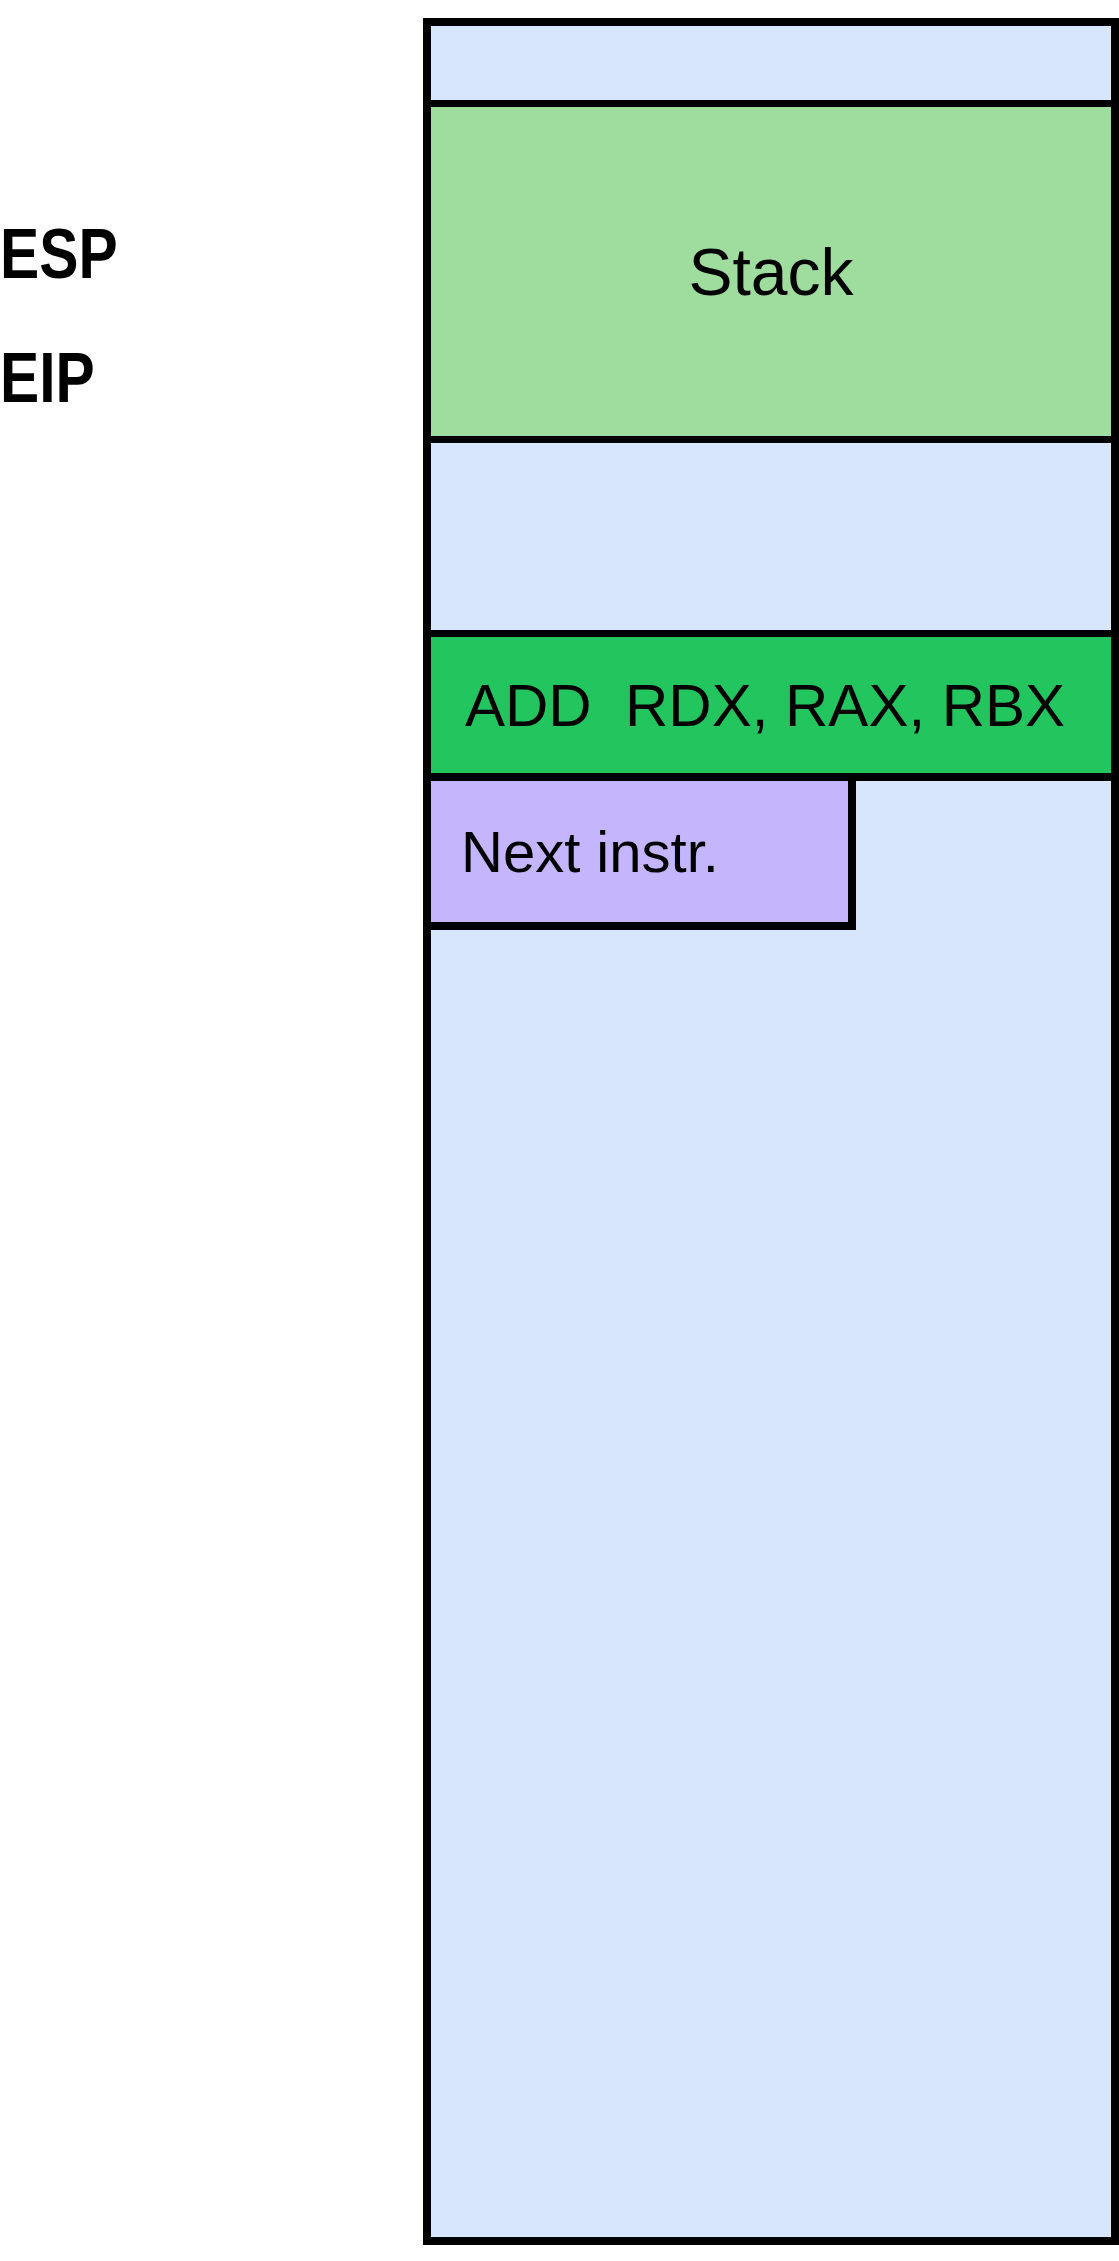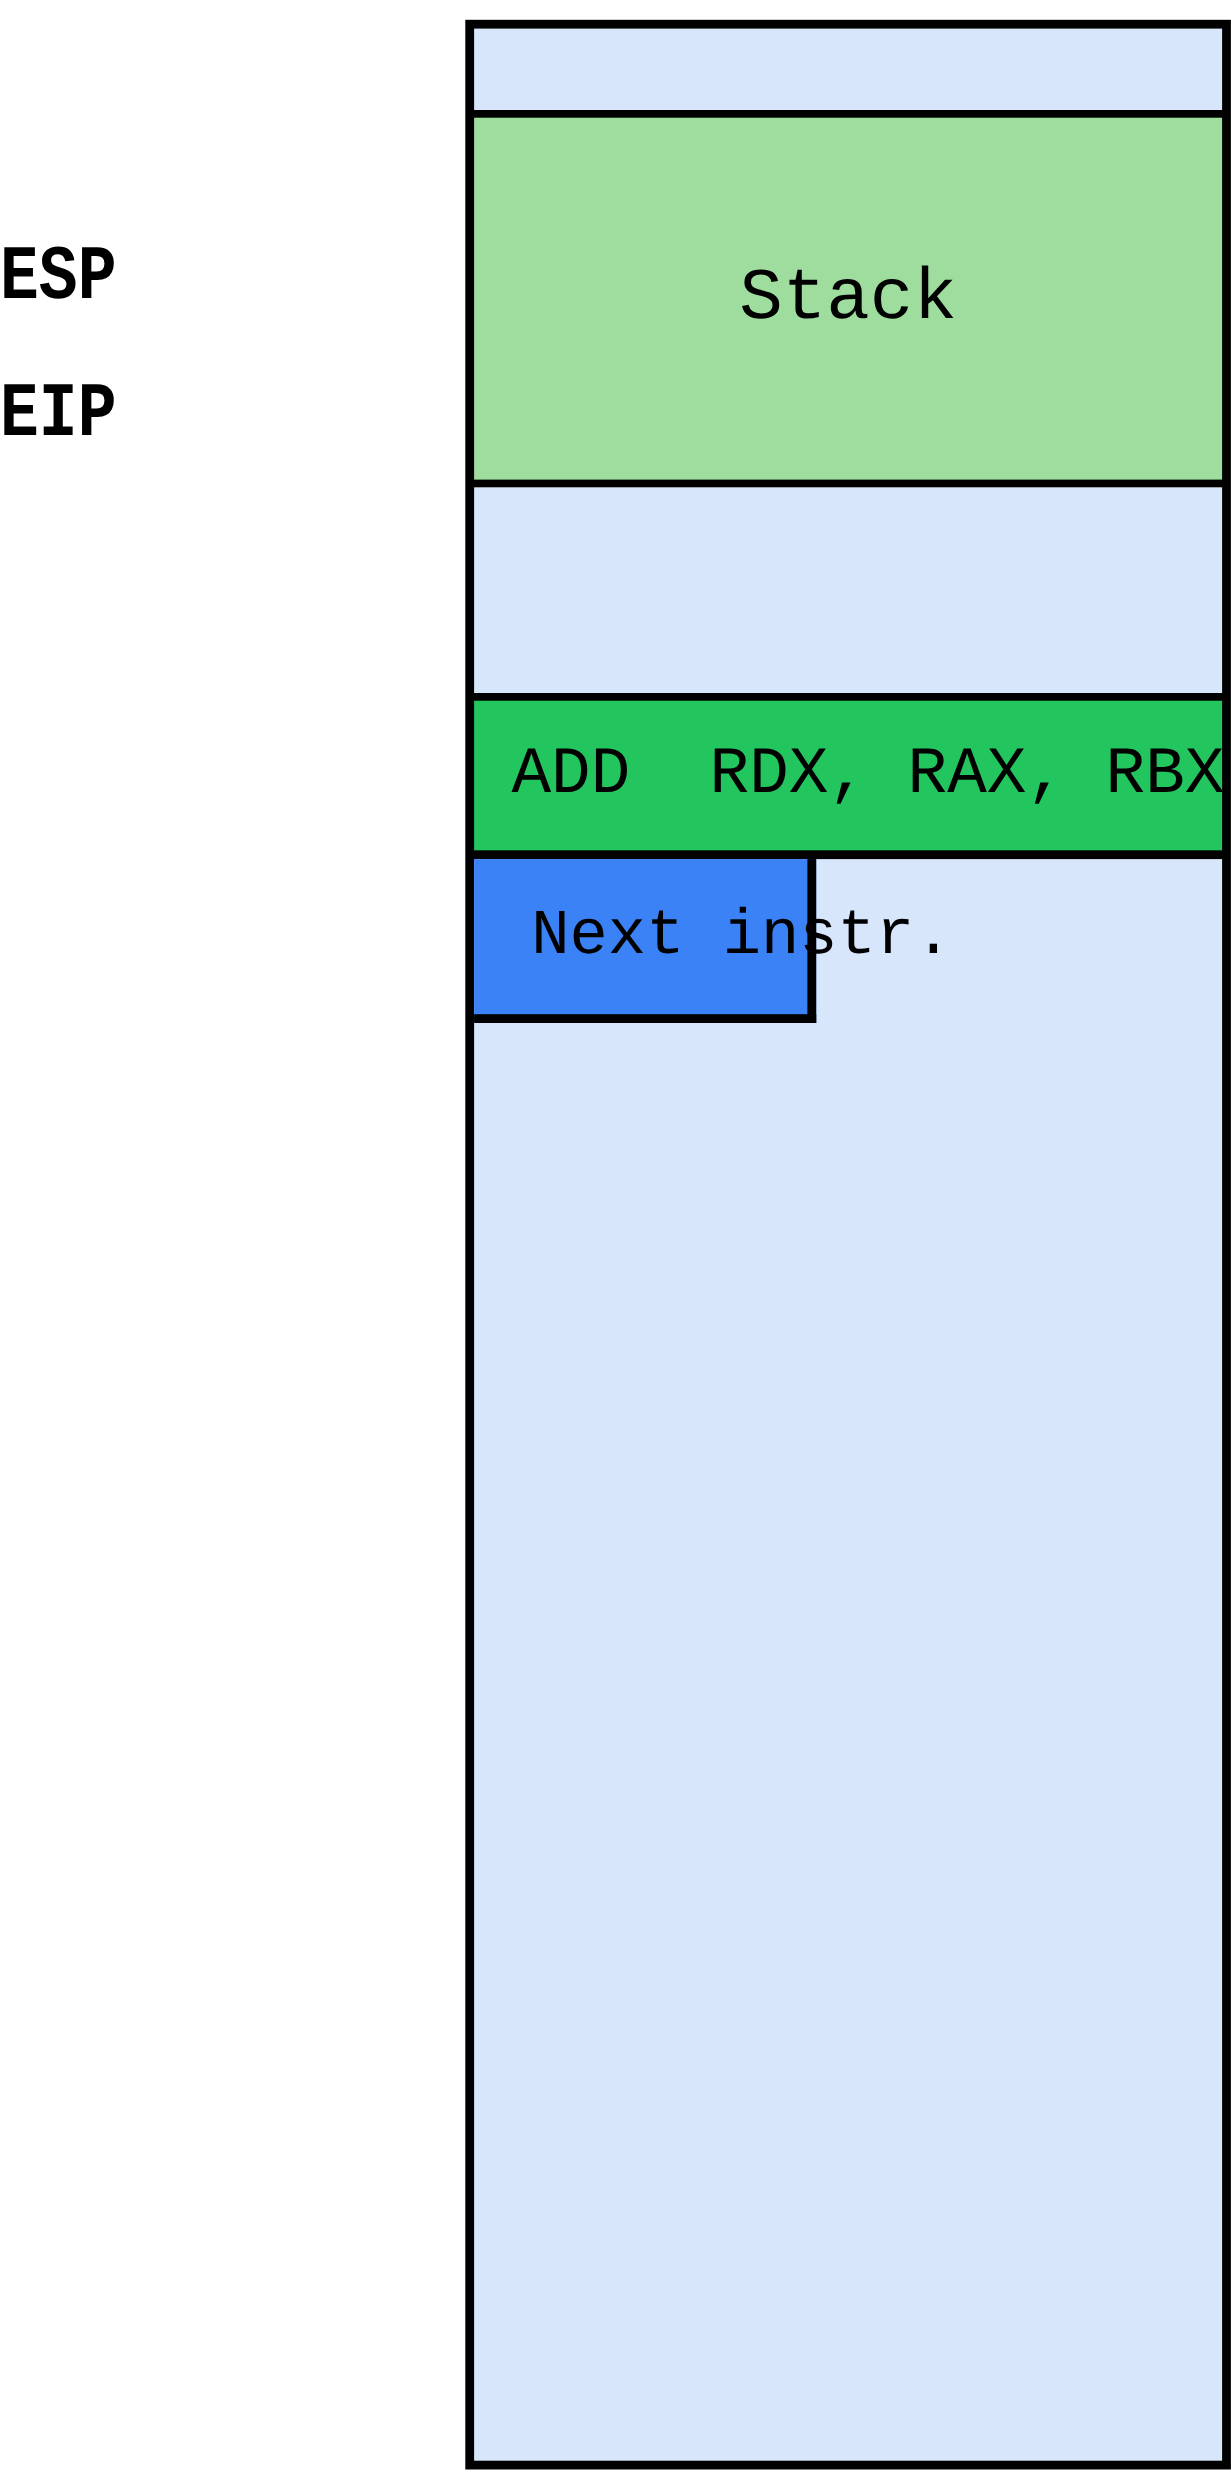--- a/index.html
+++ b/index.html
@@ -6,21 +6,21 @@
     margin: 0;
     padding: 0;
     background: #ffffff;
   }
   .canvas {
     position: relative;
     width: 1119px;
     height: 2261px;
     background: #ffffff;
     overflow: hidden;
-    font-family: Liberation Mono, monospace;
+    font-family: Liberation Sans, sans-serif;
     color: #000000;
   }
 
   
   .reg-label {
     position: absolute;
     left: 0;
     line-height: 1;
     font-size: 70px;
     font-weight: bold;
@@ -44,23 +44,23 @@
 
   .sec-blue-top    { left: 8px; top: 8px;    width: 680px; height: 74px;   background: #d8e6fb; }
   .sec-stack       { left: 8px; top: 89px;   width: 680px; height: 329px;  background: #9edd9e;
                      display: flex; align-items: center; justify-content: center;
                      font-size: 66px; }
   .sec-blue-mid    { left: 8px; top: 425px;  width: 680px; height: 187px;  background: #d8e6fb; }
   .sec-add         { left: 8px; top: 619px;  width: 680px; height: 136px;  background: #22c55e;
                      display: flex; align-items: center; padding-left: 34px;
                      font-size: 60px; white-space: pre; }
   .sec-blue-bottom { left: 8px; top: 763px;  width: 680px; height: 1456px; background: #d8e6fb; }
-  .box-next        { left: 8px; top: 763px;  width: 311px; height: 149px;  background: #3b82f6;
+  .box-next        { left: 8px; top: 763px;  width: 425px; height: 149px;  background: #c4b5fd;
                      border-right: 8px solid #000000; border-bottom: 8px solid #000000;
-                     display: flex; align-items: center; padding-left: 52px;
+                     display: flex; align-items: center; padding-left: 30px;
                      font-size: 58px; white-space: pre; }
 </style>
 </head>
 <body>
 
 <div class="canvas">
 
   <div class="reg-label reg-esp">ESP</div>
 
   <div class="reg-label reg-eip">EIP</div>

